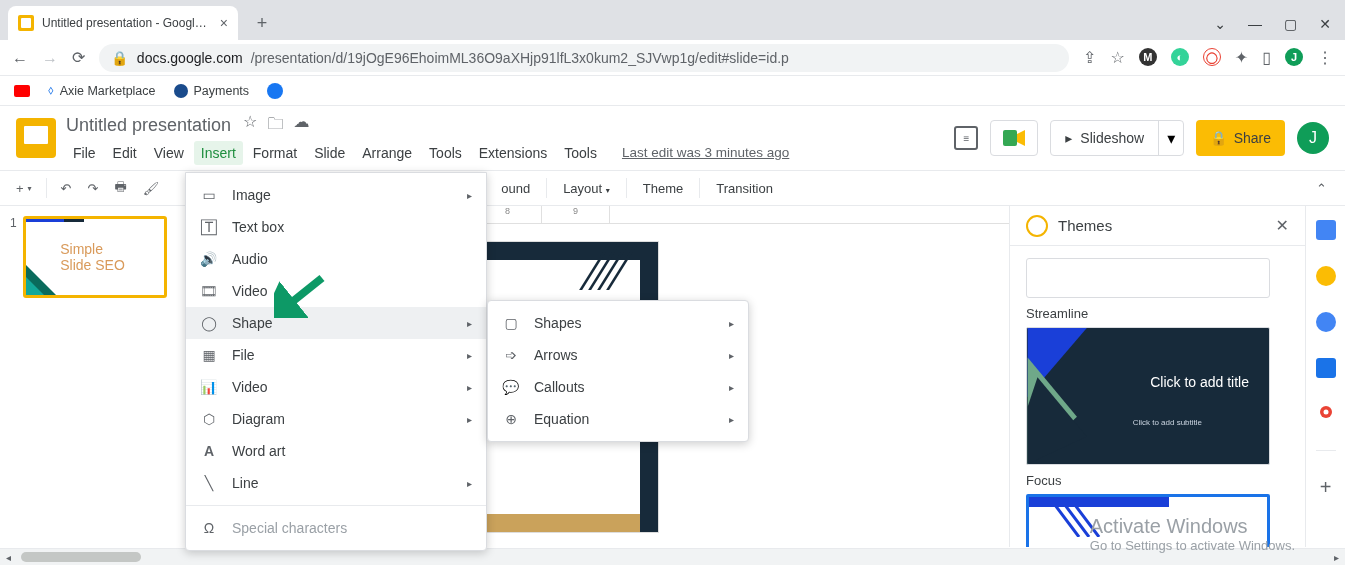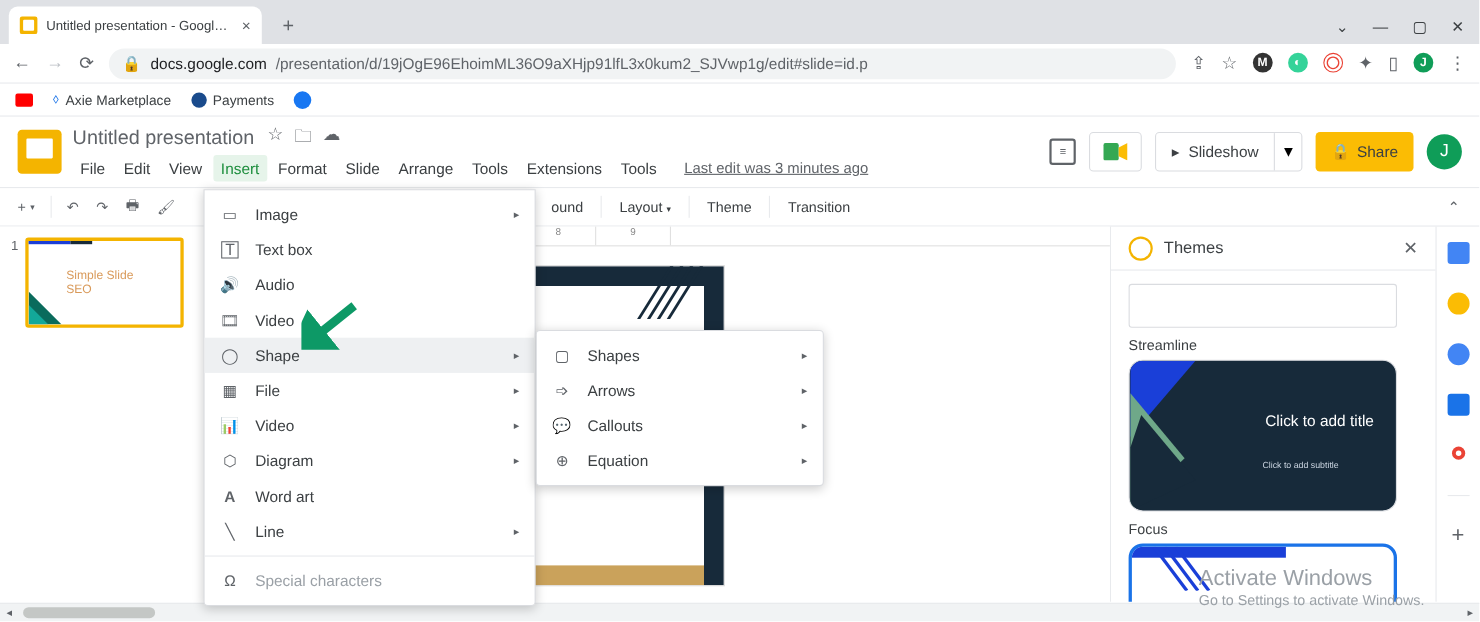--- a/index.html
+++ b/index.html
@@ -54,21 +54,21 @@
 .tb-text { padding: 4px 8px; }
 .collapse-btn { margin-left: auto; padding: 4px 8px; color: #5f6368; }
 
 
 .main { display: flex; height: calc(565px - 40px - 36px - 30px - 64px - 36px - 18px); }
 .slide-panel { width: 188px; background: #fff; padding: 10px; }
 .slide-thumb-wrap { display: flex; gap: 6px; }
 .slide-num { font-size: 12px; color: #5f6368; }
 .slide-thumb { width: 144px; height: 82px; border: 3px solid #f4b400; border-radius: 3px; background: #fff; position: relative; overflow: hidden; }
 .thumb-stripes-tl { position: absolute; top: -2px; left: -2px; }
-.thumb-title { position: absolute; top: 50%; left: 50%; transform: translate(-50%,-50%); font-size: 11px; color: #d99a5a; }
+.thumb-title { position: absolute; top: 50%; left: 50%; transform: translate(-50%,-50%); font-size: 14px; color: #d99a5a; }
 .thumb-corner-bl { position:absolute; bottom:0; left:0; width: 38px; height: 38px; }
 
 .canvas-area { flex: 1; background: #fff; position: relative; }
 .ruler { height: 18px; border-bottom: 1px solid #e0e0e0; display: flex; font-size: 9px; color: #888; position: relative; }
 .ruler-seg { width: 68px; text-align: center; border-right: 1px solid #e0e0e0; position:relative; }
 .slide-canvas { width: 456px; height: 290px; background: #fff; margin: 18px 0 0 14px; position: relative; box-shadow: 0 0 0 1px #ddd; overflow: hidden; }
 .canvas-top-stripe { position:absolute; top:0; left:0; right:0; height:18px; display:flex; }
 .ts-blue { background:#1a3fd8; flex:0 0 58%; }
 .ts-dark { background:#172a3a; flex:1; position:relative; }
 .diag-lines { position:absolute; top:-6px; right:32px; display:flex; gap:6px; }
@@ -76,25 +76,25 @@
 .canvas-right-stripe { position:absolute; top:18px; right:0; width:18px; bottom:0; background:#172a3a; }
 .canvas-bottom { position:absolute; bottom:0; left:18px; right:18px; height:18px; background:#caa25b; }
 .canvas-left-stripe { position:absolute; top:18px; left:0; width:18px; bottom:0; background:#caa25b; }
 
 .themes-panel { width: 296px; border-left: 1px solid #e8eaed; display: flex; flex-direction: column; }
 .themes-hdr { height: 40px; display: flex; align-items: center; padding: 0 16px; gap: 10px; font-size: 15px; color: #3c4043; border-bottom: 1px solid #e8eaed; }
 .themes-hdr-icon { width: 22px; height: 22px; border: 2px solid #f4b400; border-radius: 50%; position: relative; }
 .themes-close { margin-left: auto; color: #5f6368; font-size: 16px; }
 .themes-body { flex:1; padding: 12px 16px; overflow: hidden; }
 .theme-name { font-size: 13px; color: #3c4043; margin: 8px 0 6px; }
-.theme-card { width: 244px; height: 138px; border: 1px solid #dadce0; border-radius: 13px; background: #172a3a; position: relative; overflow: hidden; color:#fff; }
+.theme-card { width: 244px; height: 138px; border: 1px solid #dadce0; border-radius: 2px; background: #172a3a; position: relative; overflow: hidden; color:#fff; }
 .theme-card.focus { background:#fff; border: 3px solid #1a73e8; }
 .streamline-shapes { position:absolute; left:0; top:0; width:90px; height:100%; }
 .stream-title { position:absolute; right:20px; top:46px; font-size:14px; color:#fff; }
-.stream-sub { position:absolute; right:52px; top:90px; font-size:8px; color:#cbd5e1;padding-left:24px; }
+.stream-sub { position:absolute; right:67px; top:90px; font-size:8px; color:#cbd5e1;padding-left:24px; }
 
 .side-rail { width: 40px; border-left: 1px solid #e8eaed; display: flex; flex-direction: column; align-items: center; padding-top: 14px; gap: 26px; }
 .rail-icon { width: 20px; height: 20px; border-radius: 3px; }
 
 
 .dropdown { position: absolute; left: 185px; top: 172px; width: 302px; background: #fff; border: 1px solid #dadce0; box-shadow: 0 2px 10px rgba(0,0,0,.2); border-radius: 0 0 4px 4px; padding: 6px 0; z-index: 50; }
 .dd-item { height: 32px; display: flex; align-items: center; padding: 0 14px; gap: 14px; font-size: 14px; color: #3c4043; position: relative; }
 .dd-item.hover { background: #eef0f2; }
 .dd-sep { height: 1px; background: #e8eaed; margin: 6px 0; }
 .dd-arrow { margin-left: auto; color: #5f6368; font-size: 10px; }

